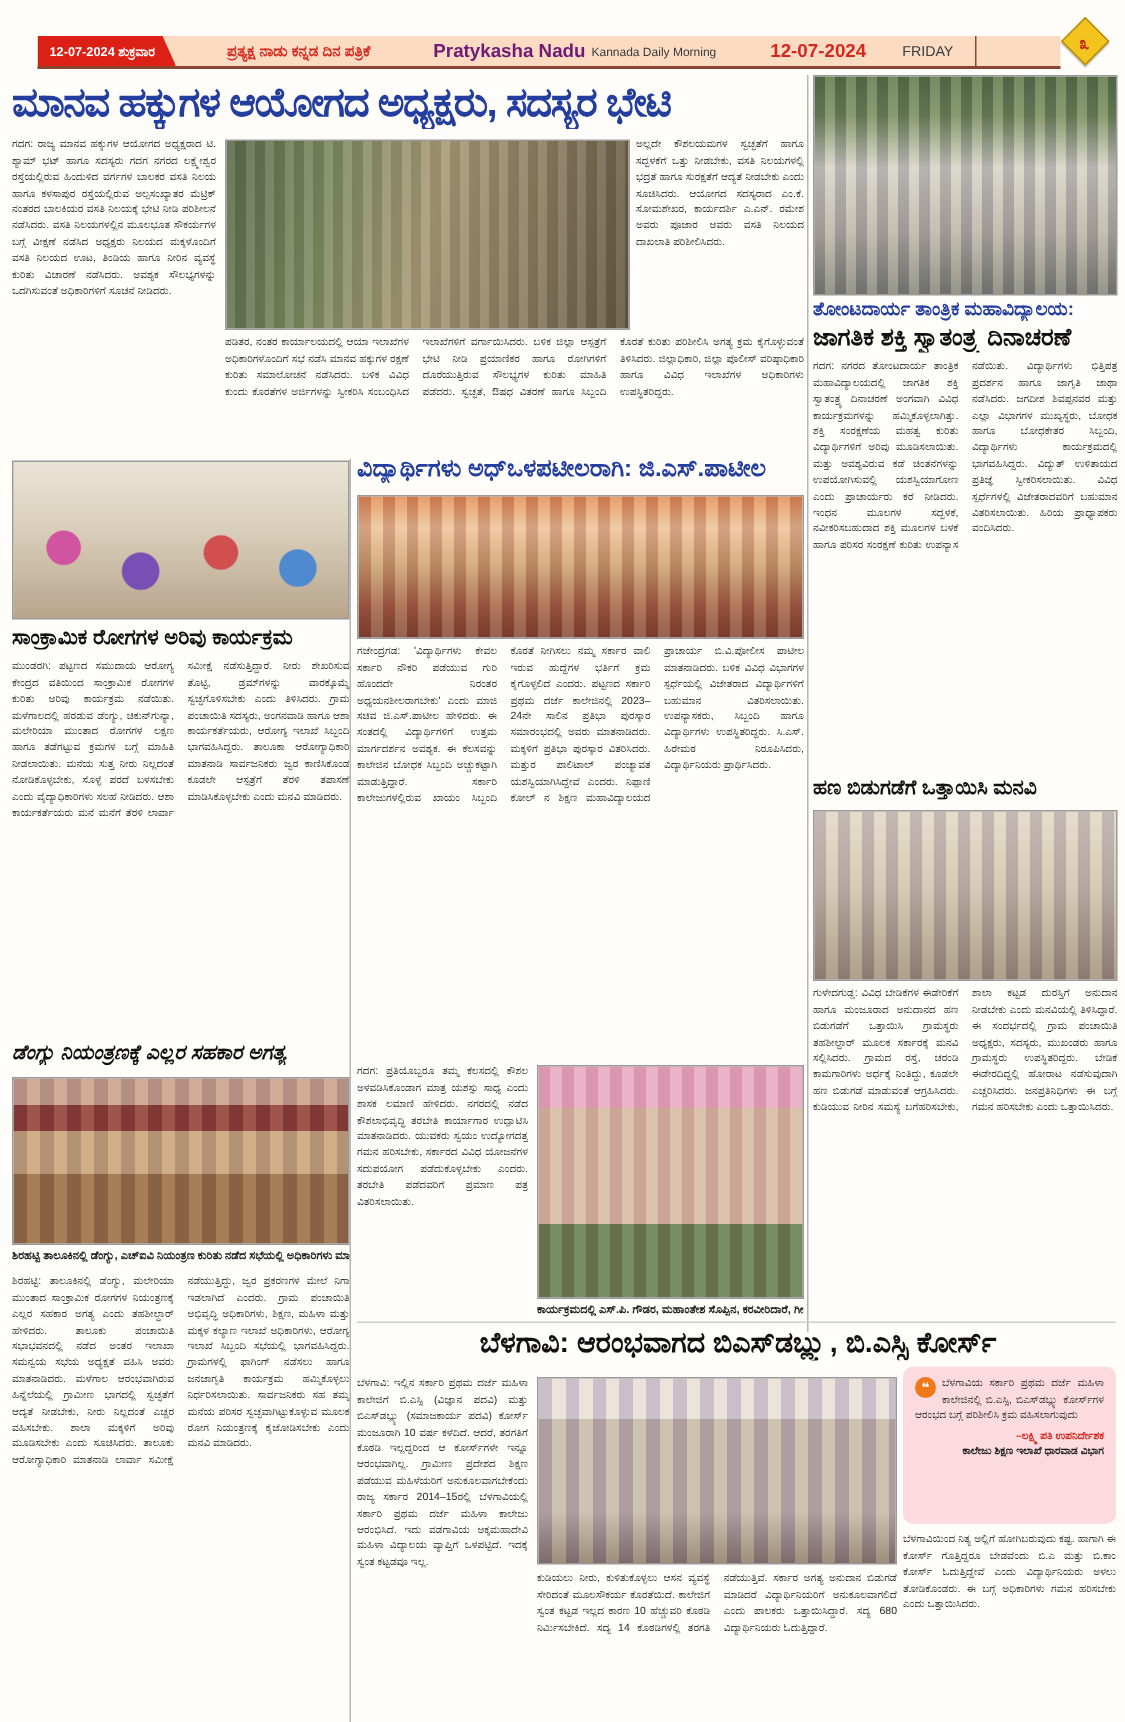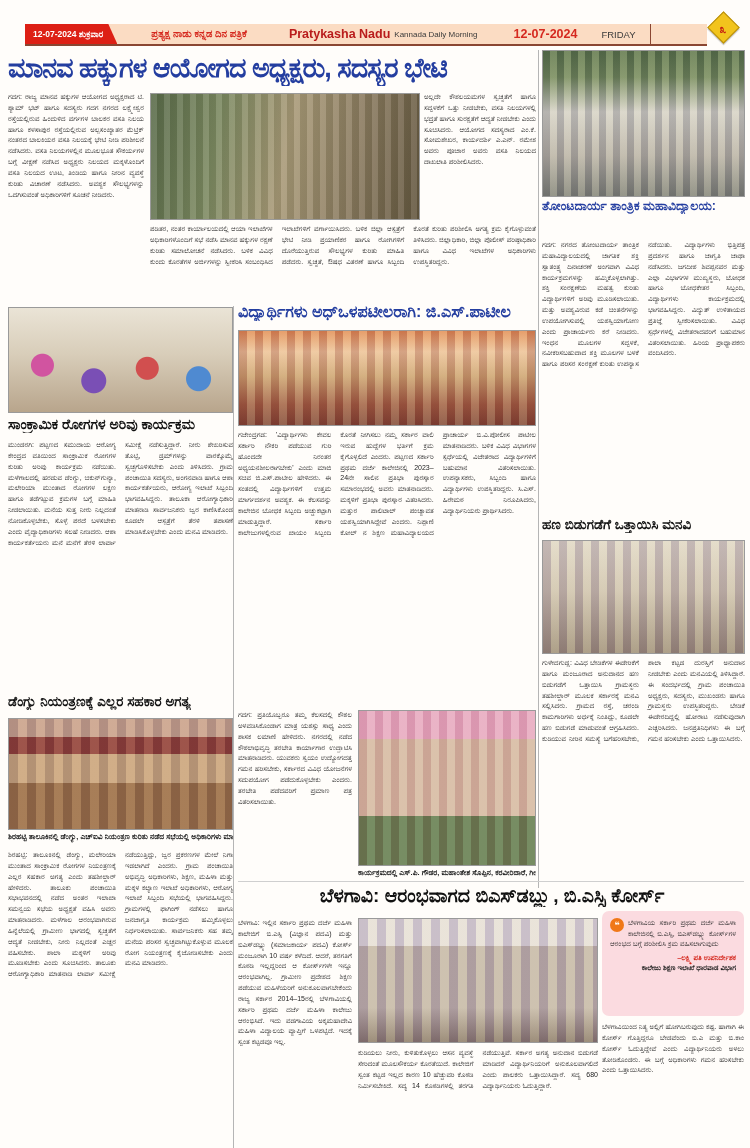--- a/index.html
+++ b/index.html
@@ -5,41 +5,41 @@
   html,body{margin:0;padding:0;}
   .page{position:relative;width:750px;height:1148px;background:#fffdfa;
         font-family:"Liberation Sans","DejaVu Sans",sans-serif;overflow:hidden;padding-left:40px;}
   
   .masthead{position:absolute;left:25px;top:24px;width:682px;height:20px;
             background:#fbdcc3;border-bottom:2px solid #8a4632;display:flex;align-items:center;}
   .date-ribbon{height:20px;background:#dd2015;color:#fff;font-size:8.5px;font-weight:bold;
                display:flex;align-items:center;padding:0 14px 0 8px;
                clip-path:polygon(0 0,calc(100% - 9px) 0,100% 100%,0 100%);white-space:nowrap;}
   .tagline{color:#d5291f;font-size:10px;font-weight:bold;margin-left:34px;white-space:nowrap;}
-  .paper-name{color:#b91c1c;font-size:12.5px;font-weight:bold;margin-left:42px;white-space:nowrap;}
+  .paper-name{color:#701a75;font-size:12.5px;font-weight:bold;margin-left:42px;white-space:nowrap;}
   .paper-sub{color:#3a3a3a;font-size:8px;margin-left:4px;white-space:nowrap;}
   .mh-date{color:#d5291f;font-size:12.5px;font-weight:bold;margin-left:36px;white-space:nowrap;}
   .mh-day{color:#3a3a3a;font-size:9.5px;font-weight:normal;margin-left:24px;white-space:nowrap;}
   .mh-divider{width:1px;height:20px;background:#8a4632;margin-left:14px;}
   .page-diamond{position:absolute;left:712px;top:16px;width:21px;height:21px;background:#f2c41d;
                 border:1px solid #b78f10;transform:rotate(45deg);box-shadow:1px 1px 1px rgba(0,0,0,.25);}
   .page-diamond span{position:absolute;left:0;top:1px;width:100%;height:100%;transform:rotate(-45deg);
                 display:flex;align-items:center;justify-content:center;
                 color:#c41d12;font-size:12px;font-weight:bold;}
   
   .hl{position:absolute;font-weight:bold;color:#111;overflow:hidden;white-space:nowrap;}
   .hl-blue{color:#243ea0;}
   .lead-hl{left:8px;top:50px;width:530px;font-size:27px;line-height:36px;letter-spacing:-1px;}
   .energy-kicker{left:542px;top:199px;width:203px;font-size:12.5px;}
   .energy-hl{left:542px;top:216px;width:203px;font-size:16px;}
   .students-hl{left:238px;top:303px;width:298px;font-size:16px;}
   .infectious-hl{left:8px;top:416px;width:225px;font-size:14px;}
   .funds-hl{left:542px;top:517px;width:203px;font-size:13.5px;}
   .skills-hl{left:238px;top:681px;width:298px;font-size:17px;}
-  .dengue-hl{left:8px;top:694px;width:225px;font-size:13.5px;}
+  .dengue-hl{left:8px;top:694px;width:225px;font-size:13.5px;font-style:italic;}
   .belagavi-hl{left:238px;top:885px;width:508px;font-size:19px;text-align:center;}
   
   .body-txt{position:absolute;font-size:7px;line-height:1.55;color:#242424;text-align:justify;
             overflow:hidden;word-break:break-word;}
   .cols2{column-count:2;column-gap:9px;}
   .cols3{column-count:3;column-gap:9px;}
   .caption{position:absolute;font-size:7.5px;font-weight:bold;color:#1c1c1c;line-height:1.3;
            overflow:hidden;}
   
   .photo{position:absolute;border:1px solid #9a9a9a;box-sizing:border-box;}
@@ -107,20 +107,21 @@
   <div class="h-belagavi"></div>
 
   <div class="hl hl-blue lead-hl">ಮಾನವ ಹಕ್ಕುಗಳ ಆಯೋಗದ ಅಧ್ಯಕ್ಷರು, ಸದಸ್ಯರ ಭೇಟಿ</div>
   <div class="body-txt" style="left:8px;top:92px;width:136px;height:214px;">ಗದಗ: ರಾಜ್ಯ ಮಾನವ ಹಕ್ಕುಗಳ ಆಯೋಗದ ಅಧ್ಯಕ್ಷರಾದ ಟಿ. ಶ್ಯಾಮ್ ಭಟ್ ಹಾಗೂ ಸದಸ್ಯರು ಗದಗ ನಗರದ ಲಕ್ಷ್ಮೇಶ್ವರ ರಸ್ತೆಯಲ್ಲಿರುವ ಹಿಂದುಳಿದ ವರ್ಗಗಳ ಬಾಲಕರ ವಸತಿ ನಿಲಯ ಹಾಗೂ ಕಳಸಾಪುರ ರಸ್ತೆಯಲ್ಲಿರುವ ಅಲ್ಪಸಂಖ್ಯಾತರ ಮೆಟ್ರಿಕ್ ನಂತರದ ಬಾಲಕಿಯರ ವಸತಿ ನಿಲಯಕ್ಕೆ ಭೇಟಿ ನೀಡಿ ಪರಿಶೀಲನೆ ನಡೆಸಿದರು. ವಸತಿ ನಿಲಯಗಳಲ್ಲಿನ ಮೂಲಭೂತ ಸೌಕರ್ಯಗಳ ಬಗ್ಗೆ ವೀಕ್ಷಣೆ ನಡೆಸಿದ ಅಧ್ಯಕ್ಷರು ನಿಲಯದ ಮಕ್ಕಳೊಂದಿಗೆ ವಸತಿ ನಿಲಯದ ಊಟ, ತಿಂಡಿಯ ಹಾಗೂ ನೀರಿನ ವ್ಯವಸ್ಥೆ ಕುರಿತು ವಿಚಾರಣೆ ನಡೆಸಿದರು. ಅವಶ್ಯಕ ಸೌಲಭ್ಯಗಳನ್ನು ಒದಗಿಸುವಂತೆ ಅಧಿಕಾರಿಗಳಿಗೆ ಸೂಚನೆ ನೀಡಿದರು.</div>
   <div class="photo ph-lead" style="left:150px;top:93px;width:270px;height:127px;"></div>
   <div class="body-txt" style="left:424px;top:92px;width:112px;height:130px;">ಅಲ್ಲದೇ ಕೌಶಲಯಮಗಳ ಸ್ವಚ್ಛತೆಗೆ ಹಾಗೂ ಸದ್ಬಳಕೆಗೆ ಒತ್ತು ನೀಡಬೇಕು, ವಸತಿ ನಿಲಯಗಳಲ್ಲಿ ಭದ್ರತೆ ಹಾಗೂ ಸುರಕ್ಷತೆಗೆ ಆದ್ಯತೆ ನೀಡಬೇಕು ಎಂದು ಸೂಚಿಸಿದರು. ಆಯೋಗದ ಸದಸ್ಯರಾದ ಎಂ.ಕೆ. ಸೋಮಶೇಖರ, ಕಾರ್ಯದರ್ಶಿ ಎ.ಎನ್. ರಮೇಶ ಅವರು ಪೂಜಾರ ಅವರು ವಸತಿ ನಿಲಯದ ದಾಖಲಾತಿ ಪರಿಶೀಲಿಸಿದರು.</div>
   <div class="body-txt cols3" style="left:150px;top:224px;width:386px;height:82px;">ಪಡಿತರ, ನಂತರ ಕಾರ್ಯಾಲಯದಲ್ಲಿ ಆಯಾ ಇಲಾಖೆಗಳ ಅಧಿಕಾರಿಗಳೊಂದಿಗೆ ಸಭೆ ನಡೆಸಿ ಮಾನವ ಹಕ್ಕುಗಳ ರಕ್ಷಣೆ ಕುರಿತು ಸಮಾಲೋಚನೆ ನಡೆಸಿದರು. ಬಳಿಕ ವಿವಿಧ ಕುಂದು ಕೊರತೆಗಳ ಅರ್ಜಿಗಳನ್ನು ಸ್ವೀಕರಿಸಿ ಸಂಬಂಧಿಸಿದ ಇಲಾಖೆಗಳಿಗೆ ವರ್ಗಾಯಿಸಿದರು. ಬಳಿಕ ಜಿಲ್ಲಾ ಆಸ್ಪತ್ರೆಗೆ ಭೇಟಿ ನೀಡಿ ಪ್ರಯಾಣಿಕರ ಹಾಗೂ ರೋಗಿಗಳಿಗೆ ದೊರೆಯುತ್ತಿರುವ ಸೌಲಭ್ಯಗಳ ಕುರಿತು ಮಾಹಿತಿ ಪಡೆದರು. ಸ್ವಚ್ಛತೆ, ಔಷಧ ವಿತರಣೆ ಹಾಗೂ ಸಿಬ್ಬಂದಿ ಕೊರತೆ ಕುರಿತು ಪರಿಶೀಲಿಸಿ ಅಗತ್ಯ ಕ್ರಮ ಕೈಗೊಳ್ಳುವಂತೆ ತಿಳಿಸಿದರು. ಜಿಲ್ಲಾಧಿಕಾರಿ, ಜಿಲ್ಲಾ ಪೊಲೀಸ್ ವರಿಷ್ಠಾಧಿಕಾರಿ ಹಾಗೂ ವಿವಿಧ ಇಲಾಖೆಗಳ ಅಧಿಕಾರಿಗಳು ಉಪಸ್ಥಿತರಿದ್ದರು.</div>
 
   <div class="photo ph-energy" style="left:542px;top:50px;width:203px;height:147px;"></div>
   <div class="hl hl-blue energy-kicker">ತೋಂಟದಾರ್ಯ ತಾಂತ್ರಿಕ ಮಹಾವಿದ್ಯಾಲಯ:</div>
+  <div class="hl energy-hl">ಜಾಗತಿಕ ಶಕ್ತಿ ಸ್ವಾತಂತ್ರ್ಯ ದಿನಾಚರಣೆ</div>
   <div class="body-txt cols2" style="left:542px;top:240px;width:203px;height:272px;">ಗದಗ: ನಗರದ ತೋಂಟದಾರ್ಯ ತಾಂತ್ರಿಕ ಮಹಾವಿದ್ಯಾಲಯದಲ್ಲಿ ಜಾಗತಿಕ ಶಕ್ತಿ ಸ್ವಾತಂತ್ರ್ಯ ದಿನಾಚರಣೆ ಅಂಗವಾಗಿ ವಿವಿಧ ಕಾರ್ಯಕ್ರಮಗಳನ್ನು ಹಮ್ಮಿಕೊಳ್ಳಲಾಗಿತ್ತು. ಶಕ್ತಿ ಸಂರಕ್ಷಣೆಯ ಮಹತ್ವ ಕುರಿತು ವಿದ್ಯಾರ್ಥಿಗಳಿಗೆ ಅರಿವು ಮೂಡಿಸಲಾಯಿತು. ಮತ್ತು ಅವಶ್ಯವಿರುವ ಕಡೆ ಚಿಂತನೆಗಳನ್ನು ಉಪಯೋಗಿಸುವಲ್ಲಿ ಯಶಸ್ವಿಯಾಗೋಣ ಎಂದು ಪ್ರಾಚಾರ್ಯರು ಕರೆ ನೀಡಿದರು. ಇಂಧನ ಮೂಲಗಳ ಸದ್ಬಳಕೆ, ನವೀಕರಿಸಬಹುದಾದ ಶಕ್ತಿ ಮೂಲಗಳ ಬಳಕೆ ಹಾಗೂ ಪರಿಸರ ಸಂರಕ್ಷಣೆ ಕುರಿತು ಉಪನ್ಯಾಸ ನಡೆಯಿತು. ವಿದ್ಯಾರ್ಥಿಗಳು ಭಿತ್ತಿಪತ್ರ ಪ್ರದರ್ಶನ ಹಾಗೂ ಜಾಗೃತಿ ಜಾಥಾ ನಡೆಸಿದರು. ಜಗದೀಶ ಶಿವಪ್ಪನವರ ಮತ್ತು ಎಲ್ಲಾ ವಿಭಾಗಗಳ ಮುಖ್ಯಸ್ಥರು, ಬೋಧಕ ಹಾಗೂ ಬೋಧಕೇತರ ಸಿಬ್ಬಂದಿ, ವಿದ್ಯಾರ್ಥಿಗಳು ಕಾರ್ಯಕ್ರಮದಲ್ಲಿ ಭಾಗವಹಿಸಿದ್ದರು. ವಿದ್ಯುತ್ ಉಳಿತಾಯದ ಪ್ರತಿಜ್ಞೆ ಸ್ವೀಕರಿಸಲಾಯಿತು. ವಿವಿಧ ಸ್ಪರ್ಧೆಗಳಲ್ಲಿ ವಿಜೇತರಾದವರಿಗೆ ಬಹುಮಾನ ವಿತರಿಸಲಾಯಿತು. ಹಿರಿಯ ಪ್ರಾಧ್ಯಾಪಕರು ವಂದಿಸಿದರು.</div>
 
   <div class="hl hl-blue students-hl">ವಿದ್ಯಾರ್ಥಿಗಳು ಅಧ್ಒಳಪಟೀಲರಾಗಿ: ಜಿ.ಎಸ್.ಪಾಟೀಲ</div>
   <div class="photo ph-students" style="left:238px;top:330px;width:298px;height:96px;"></div>
   <div class="body-txt cols3" style="left:238px;top:430px;width:298px;height:248px;">ಗಜೇಂದ್ರಗಡ: 'ವಿದ್ಯಾರ್ಥಿಗಳು ಕೇವಲ ಸರ್ಕಾರಿ ನೌಕರಿ ಪಡೆಯುವ ಗುರಿ ಹೊಂದದೇ ನಿರಂತರ ಅಧ್ಯಯನಶೀಲರಾಗಬೇಕು' ಎಂದು ಮಾಜಿ ಸಚಿವ ಜಿ.ಎಸ್.ಪಾಟೀಲ ಹೇಳಿದರು. ಈ ಸಂತದಲ್ಲಿ ವಿದ್ಯಾರ್ಥಿಗಳಿಗೆ ಉತ್ತಮ ಮಾರ್ಗದರ್ಶನ ಅವಶ್ಯಕ. ಈ ಕೆಲಸವನ್ನು ಕಾಲೇಜಿನ ಬೋಧಕ ಸಿಬ್ಬಂದಿ ಅಚ್ಚುಕಟ್ಟಾಗಿ ಮಾಡುತ್ತಿದ್ದಾರೆ. ಸರ್ಕಾರಿ ಕಾಲೇಜುಗಳಲ್ಲಿರುವ ಖಾಯಂ ಸಿಬ್ಬಂದಿ ಕೊರತೆ ನೀಗಿಸಲು ನಮ್ಮ ಸರ್ಕಾರ ವಾಲಿ ಇರುವ ಹುದ್ದೆಗಳ ಭರ್ತಿಗೆ ಕ್ರಮ ಕೈಗೊಳ್ಳಲಿದೆ ಎಂದರು. ಪಟ್ಟಣದ ಸರ್ಕಾರಿ ಪ್ರಥಮ ದರ್ಜೆ ಕಾಲೇಜಿನಲ್ಲಿ 2023–24ನೇ ಸಾಲಿನ ಪ್ರತಿಭಾ ಪುರಸ್ಕಾರ ಸಮಾರಂಭದಲ್ಲಿ ಅವರು ಮಾತನಾಡಿದರು. ಮಕ್ಕಳಿಗೆ ಪ್ರತಿಭಾ ಪುರಸ್ಕಾರ ವಿತರಿಸಿದರು. ಮತ್ತುರ ಪಾಲಿಟಾಲ್ ಪಂಚ್ಯಾವತ ಯಶಸ್ವಿಯಾಗಿಸಿದ್ದೇವೆ ಎಂದರು. ನಿಪ್ಪಾಣಿ ಕೋಲ್ ನ ಶಿಕ್ಷಣ ಮಹಾವಿದ್ಯಾಲಯದ ಪ್ರಾಚಾರ್ಯ ಬಿ.ವಿ.ಪೋಲೀಸ ಪಾಟೀಲ ಮಾತನಾಡಿದರು. ಬಳಿಕ ವಿವಿಧ ವಿಭಾಗಗಳ ಸ್ಪರ್ಧೆಯಲ್ಲಿ ವಿಜೇತರಾದ ವಿದ್ಯಾರ್ಥಿಗಳಿಗೆ ಬಹುಮಾನ ವಿತರಿಸಲಾಯಿತು. ಉಪನ್ಯಾಸಕರು, ಸಿಬ್ಬಂದಿ ಹಾಗೂ ವಿದ್ಯಾರ್ಥಿಗಳು ಉಪಸ್ಥಿತರಿದ್ದರು. ಸಿ.ಎಸ್. ಹಿರೇಮಠ ನಿರೂಪಿಸಿದರು, ವಿದ್ಯಾರ್ಥಿನಿಯರು ಪ್ರಾರ್ಥಿಸಿದರು.</div>
 
   <div class="photo ph-infectious" style="left:8px;top:307px;width:225px;height:106px;"></div>
   <div class="hl infectious-hl">ಸಾಂಕ್ರಾಮಿಕ ರೋಗಗಳ ಅರಿವು ಕಾರ್ಯಕ್ರಮ</div>
   <div class="body-txt cols2" style="left:8px;top:440px;width:225px;height:250px;">ಮುಂಡರಗಿ: ಪಟ್ಟಣದ ಸಮುದಾಯ ಆರೋಗ್ಯ ಕೇಂದ್ರದ ವತಿಯಿಂದ ಸಾಂಕ್ರಾಮಿಕ ರೋಗಗಳ ಕುರಿತು ಅರಿವು ಕಾರ್ಯಕ್ರಮ ನಡೆಯಿತು. ಮಳೆಗಾಲದಲ್ಲಿ ಹರಡುವ ಡೆಂಗ್ಯು, ಚಿಕುನ್‌ಗುನ್ಯಾ, ಮಲೇರಿಯಾ ಮುಂತಾದ ರೋಗಗಳ ಲಕ್ಷಣ ಹಾಗೂ ತಡೆಗಟ್ಟುವ ಕ್ರಮಗಳ ಬಗ್ಗೆ ಮಾಹಿತಿ ನೀಡಲಾಯಿತು. ಮನೆಯ ಸುತ್ತ ನೀರು ನಿಲ್ಲದಂತೆ ನೋಡಿಕೊಳ್ಳಬೇಕು, ಸೊಳ್ಳೆ ಪರದೆ ಬಳಸಬೇಕು ಎಂದು ವೈದ್ಯಾಧಿಕಾರಿಗಳು ಸಲಹೆ ನೀಡಿದರು. ಆಶಾ ಕಾರ್ಯಕರ್ತೆಯರು ಮನೆ ಮನೆಗೆ ತೆರಳಿ ಲಾರ್ವಾ ಸಮೀಕ್ಷೆ ನಡೆಸುತ್ತಿದ್ದಾರೆ. ನೀರು ಶೇಖರಿಸುವ ತೊಟ್ಟಿ, ಡ್ರಮ್‌ಗಳನ್ನು ವಾರಕ್ಕೊಮ್ಮೆ ಸ್ವಚ್ಛಗೊಳಿಸಬೇಕು ಎಂದು ತಿಳಿಸಿದರು. ಗ್ರಾಮ ಪಂಚಾಯಿತಿ ಸದಸ್ಯರು, ಅಂಗನವಾಡಿ ಹಾಗೂ ಆಶಾ ಕಾರ್ಯಕರ್ತೆಯರು, ಆರೋಗ್ಯ ಇಲಾಖೆ ಸಿಬ್ಬಂದಿ ಭಾಗವಹಿಸಿದ್ದರು. ತಾಲೂಕಾ ಆರೋಗ್ಯಾಧಿಕಾರಿ ಮಾತನಾಡಿ ಸಾರ್ವಜನಿಕರು ಜ್ವರ ಕಾಣಿಸಿಕೊಂಡ ಕೂಡಲೇ ಆಸ್ಪತ್ರೆಗೆ ತೆರಳಿ ತಪಾಸಣೆ ಮಾಡಿಸಿಕೊಳ್ಳಬೇಕು ಎಂದು ಮನವಿ ಮಾಡಿದರು.</div>
 

